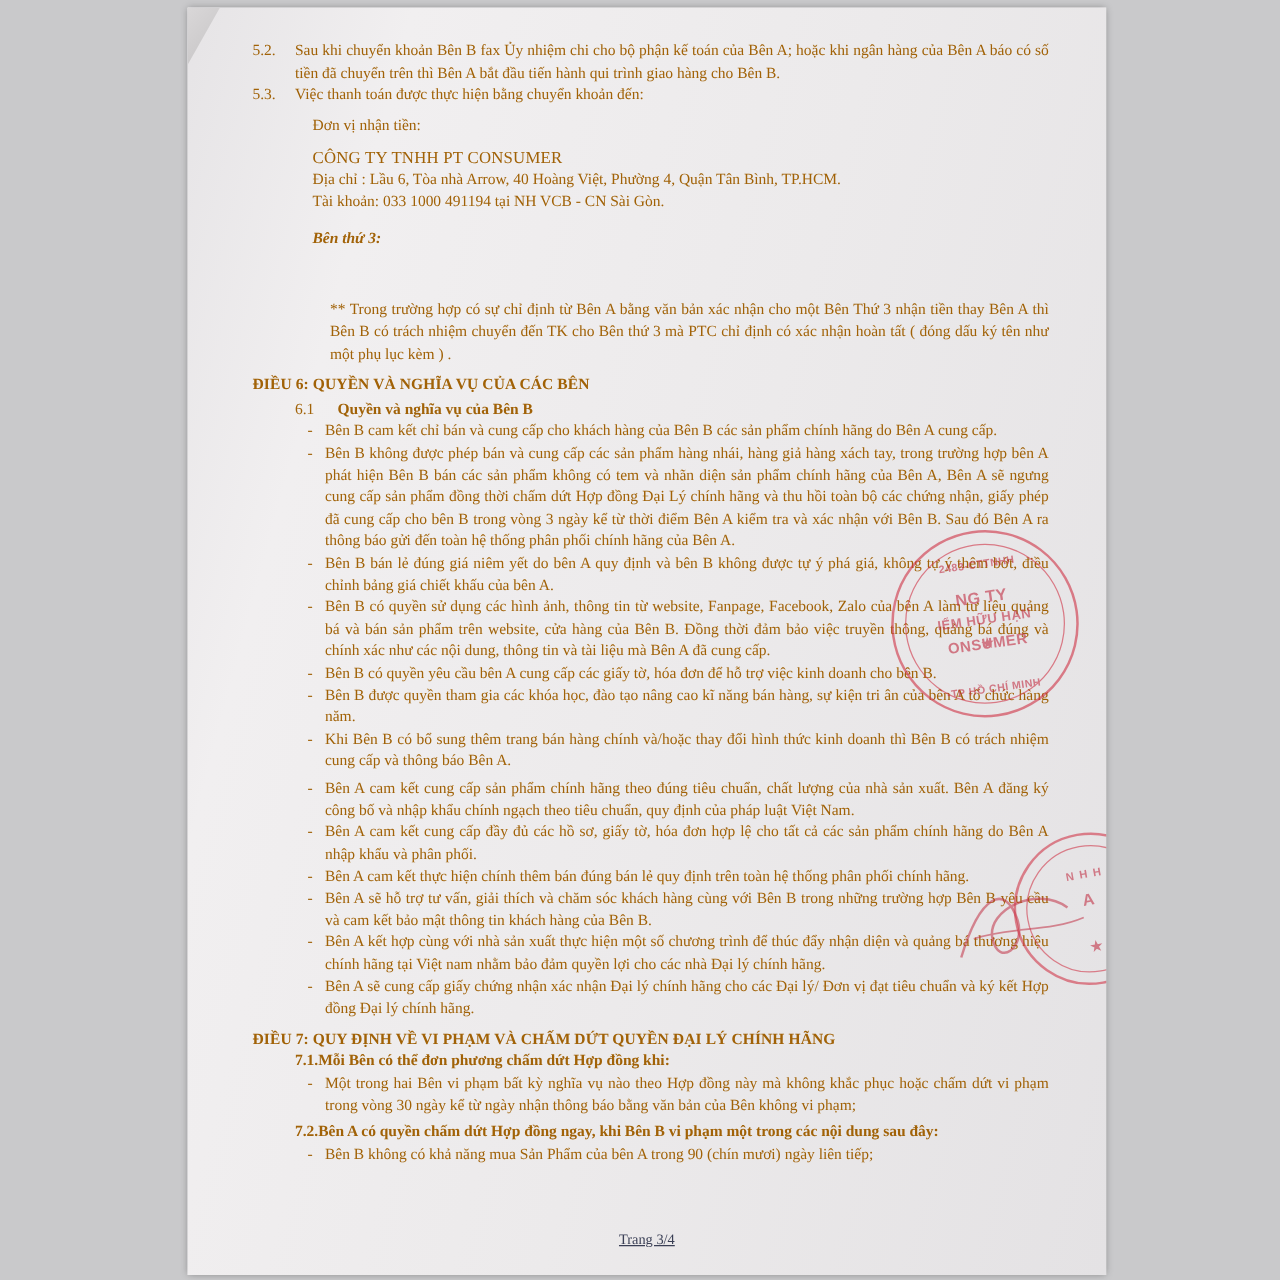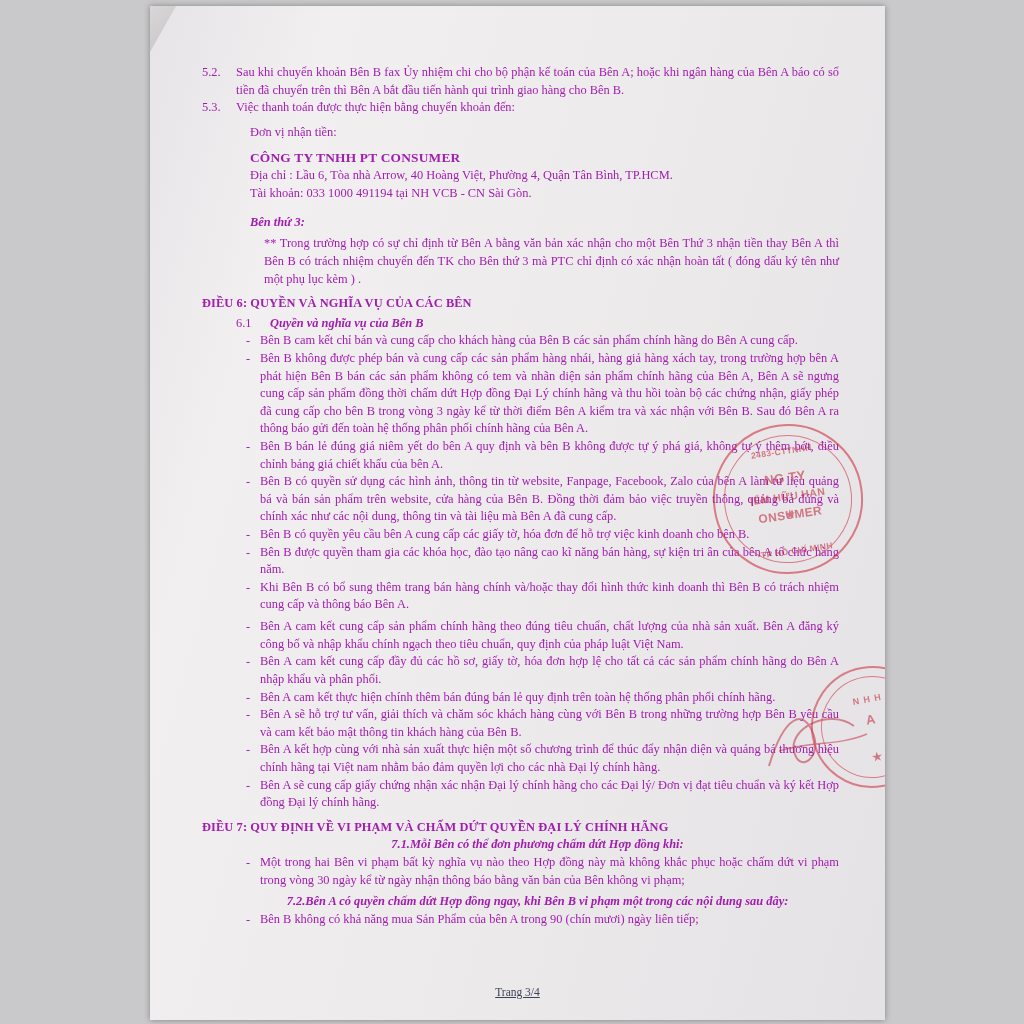--- a/index.html
+++ b/index.html
@@ -25,43 +25,43 @@
   }
   
   .fold{
     position:absolute;left:0;top:0;width:26px;height:46px;
     background:linear-gradient(135deg,#d9d7d8 0%,#cdcbcc 60%,#bfbdbe 100%);
     clip-path:polygon(0 0,100% 0,0 100%);
     z-index:5;
   }
   .doc{
     position:relative;z-index:2;
-    padding:58px 46px 0 52px;
-    color:#a21caf;
+    padding:26px 46px 0 52px;
+    color:#a16207;
     font-size:12.4px;
     line-height:1.42;
   }
   
   .row{display:flex;align-items:flex-start;}
   .num{width:34px;flex:none;}
   .txt{flex:1;text-align:justify;}
   .indent1{margin-left:34px;}
   .indent2{margin-left:48px;}
   .indent3{margin-left:62px;}
   .bullet-row{display:flex;align-items:flex-start;margin-left:44px;}
   .bullet{width:14px;flex:none;}
   .gap{height:7px;}
   .gap-s{height:4px;}
   .gap-l{height:11px;}
   .b{font-weight:bold;}
   .i{font-style:italic;}
   .u{}
   .heading{font-weight:bold;letter-spacing:.1px;}
-  .sub-h{font-weight:bold;font-style:italic;text-align:center;}
-  .company{font-weight:bold;font-size:13.4px;letter-spacing:.2px;}
+  .sub-h{font-weight:bold;}
+  .company{font-weight:normal;font-size:13.4px;letter-spacing:.2px;}
   .footer{
     position:absolute;left:0;right:0;bottom:22px;
     text-align:center;font-size:11.5px;color:#3a3f55;text-decoration:underline;
   }
   
   .stamp-big{
     position:absolute;right:22px;top:418px;
     width:146px;height:146px;border-radius:50%;
     border:2.2px solid #d0384a;
     opacity:.62;
@@ -130,21 +130,21 @@
     <div class="gap"></div>
     <div class="indent2">Đơn vị nhận tiền:</div>
     <div class="gap"></div>
     <div class="indent2 company">CÔNG TY TNHH PT CONSUMER</div>
     <div class="indent2">Địa chỉ :  Lầu 6, Tòa nhà Arrow, 40 Hoàng Việt, Phường 4, Quận Tân Bình, TP.HCM.</div>
     <div class="indent2">Tài khoản: 033 1000 491194 tại NH VCB - CN Sài Gòn.</div>
 
     <div class="gap-l"></div>
     <div class="indent2 b i u">Bên thứ 3:</div>
     <div class="gap-s"></div>
-    <div class="indent3" style="text-align:justify;">** Trong trường hợp có sự chỉ định từ Bên A bằng văn bản xác nhận cho một Bên Thứ 3 nhận tiền thay Bên A thì Bên B có trách nhiệm chuyển đến TK cho Bên thứ 3 mà PTC chỉ định có xác nhận hoàn tất ( đóng dấu ký tên như một phụ lục kèm ) .</div>
+    <div class="indent3" style="text-align:justify;margin-top:36px;">** Trong trường hợp có sự chỉ định từ Bên A bằng văn bản xác nhận cho một Bên Thứ 3 nhận tiền thay Bên A thì Bên B có trách nhiệm chuyển đến TK cho Bên thứ 3 mà PTC chỉ định có xác nhận hoàn tất ( đóng dấu ký tên như một phụ lục kèm ) .</div>
 
     <div class="gap"></div>
     <div class="heading">ĐIỀU 6: QUYỀN VÀ NGHĨA VỤ CỦA CÁC BÊN</div>
 
     <div class="row indent1" style="margin-top:2px;">
       <div class="num">6.1</div>
       <div class="sub-h">Quyền và nghĩa vụ của Bên B</div>
     </div>
 
     <div class="bullet-row">

